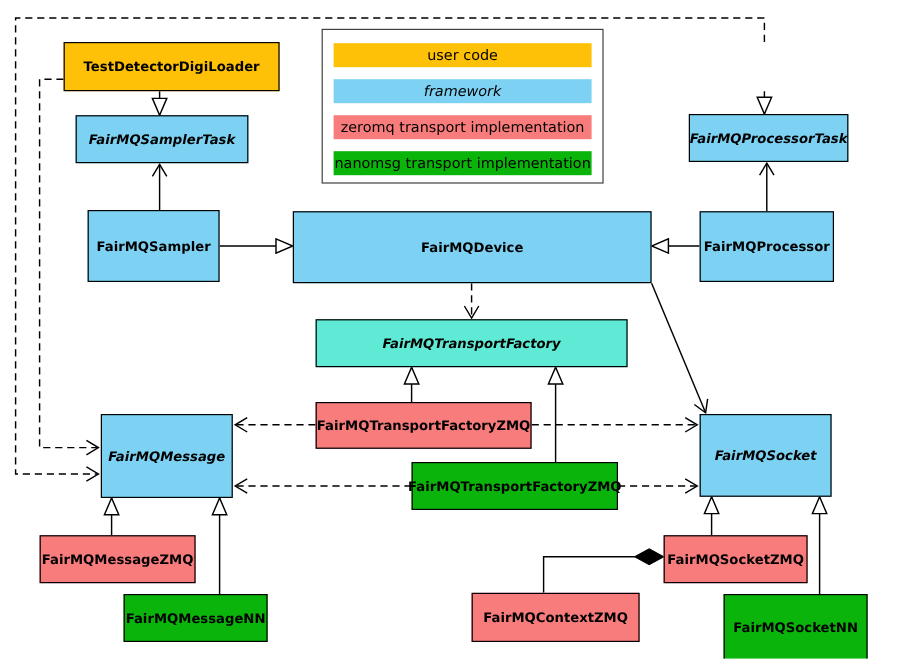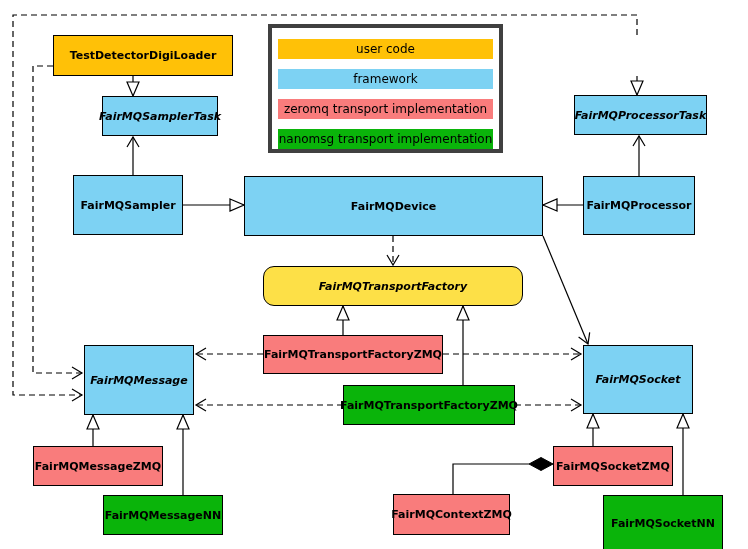--- a/index.html
+++ b/index.html
@@ -10,21 +10,21 @@
   #edges{position:absolute;left:0;top:0;width:748px;height:549px;}
   .node{
     position:absolute;border:1px solid #000;box-sizing:border-box;
     display:flex;align-items:center;justify-content:center;
     font-size:11px;font-weight:bold;color:#000;white-space:nowrap;
     text-align:left;
   }
   .abstract{font-style:italic;}
   .legend{
     position:absolute;left:268px;top:24px;width:235px;height:129px;
-    border:4px solid #404040;box-sizing:border-box;background:#fff;
+    border:1px solid #404040;box-sizing:border-box;background:#fff;
     display:flex;flex-direction:column;align-items:center;
     padding-top:11px;gap:10px;
   }
   .legend-item{
     width:215px;height:20px;display:flex;align-items:center;justify-content:center;
     font-size:12px;color:#000;white-space:nowrap;
   }
   .edge{fill:none;stroke:#000;stroke-width:1.2;}
   .dashed{stroke-dasharray:6 4;}
 </style>
@@ -65,51 +65,51 @@
     <path class="edge dashed" d="M515,405 L581,405" marker-end="url(#vee)"></path>
     <path class="edge dashed" d="M53,66 L33,66 L33,373 L82,373" marker-end="url(#vee)"></path>
     <path class="edge dashed" d="M637,35 L637,15 L13,15 L13,395 L82,395" marker-end="url(#vee)"></path>
 
     <path class="edge" d="M453,494 L453,464 L529,464"></path>
     <polygon points="553,464 541,457.5 529,464 541,470.5" fill="#000" stroke="#000"></polygon>
   </svg>
 
   <div class="legend">
     <div class="legend-item" style="background-color: rgb(255, 193, 7);">user code</div>
-    <div class="legend-item" style="background-color: rgb(125, 210, 243);">framework</div>
+    <div class="legend-item" style="background-color: rgb(125, 210, 243); font-style: italic;">framework</div>
     <div class="legend-item" style="background-color: rgb(249, 124, 124);">zeromq transport implementation</div>
     <div class="legend-item" style="background-color: rgb(10, 180, 10);">nanomsg transport implementation</div>
   </div>
 
   <div class="node" style="left: 53px; top: 35px; width: 180px; height: 41px; background-color: rgb(255, 193, 7);">TestDetectorDigiLoader</div>
 
-  <div class="node abstract" style="left: 63px; top: 96px; width: 116px; height: 40px; background-color: rgb(125, 210, 243); margin-left: 39px;">FairMQSamplerTask</div>
+  <div class="node abstract" style="left: 63px; top: 96px; width: 144px; height: 40px; background-color: rgb(125, 210, 243);">FairMQSamplerTask</div>
 
   <div class="node" style="left: 73px; top: 175px; width: 110px; height: 60px; background-color: rgb(125, 210, 243);">FairMQSampler</div>
 
   <div class="node" style="left: 244px; top: 176px; width: 299px; height: 60px; background-color: rgb(125, 210, 243);">FairMQDevice</div>
 
   <div class="node" style="left: 583px; top: 176px; width: 112px; height: 59px; background-color: rgb(125, 210, 243);">FairMQProcessor</div>
 
   <div class="node abstract" style="left: 574px; top: 95px; width: 133px; height: 40px; background-color: rgb(125, 210, 243);">FairMQProcessorTask</div>
 
 
-  <div class="node abstract" style="left: 263px; top: 266px; width: 260px; height: 40px; background-color: #fde047; border-radius: 11px;">FairMQTransportFactory</div>
+  <div class="node abstract" style="left: 263px; top: 266px; width: 260px; height: 40px; background-color: #5eead4;">FairMQTransportFactory</div>
 
   <div class="node" style="left: 263px; top: 335px; width: 180px; height: 39px; background-color: rgb(249, 124, 124);">FairMQTransportFactoryZMQ</div>
 
   <div class="node" style="left: 343px; top: 385px; width: 172px; height: 40px; background-color: rgb(10, 180, 10);">FairMQTransportFactoryZMQ</div>
 
   <div class="node abstract" style="left: 84px; top: 345px; width: 110px; height: 70px; background-color: rgb(125, 210, 243);">FairMQMessage</div>
 
   <div class="node abstract" style="left: 583px; top: 345px; width: 110px; height: 69px; background-color: rgb(125, 210, 243);">FairMQSocket</div>
 
   <div class="node" style="left: 33px; top: 446px; width: 130px; height: 40px; background-color: rgb(249, 124, 124);">FairMQMessageZMQ</div>
 
   <div class="node" style="left: 103px; top: 495px; width: 120px; height: 40px; background-color: rgb(10, 180, 10);">FairMQMessageNN</div>
 
   <div class="node" style="left: 553px; top: 446px; width: 120px; height: 40px; background-color: rgb(249, 124, 124);">FairMQSocketZMQ</div>
 
   <div class="node" style="left: 603px; top: 495px; width: 120px; height: 56px; background-color: rgb(10, 180, 10);">FairMQSocketNN</div>
 
-  <div class="node" style="left: 393px; top: 494px; width: 117px; height: 41px; background-color: rgb(249, 124, 124);">FairMQContextZMQ</div>
+  <div class="node" style="left: 393px; top: 494px; width: 140px; height: 41px; background-color: rgb(249, 124, 124);">FairMQContextZMQ</div>
 
 </div>
 
 </body></html>

